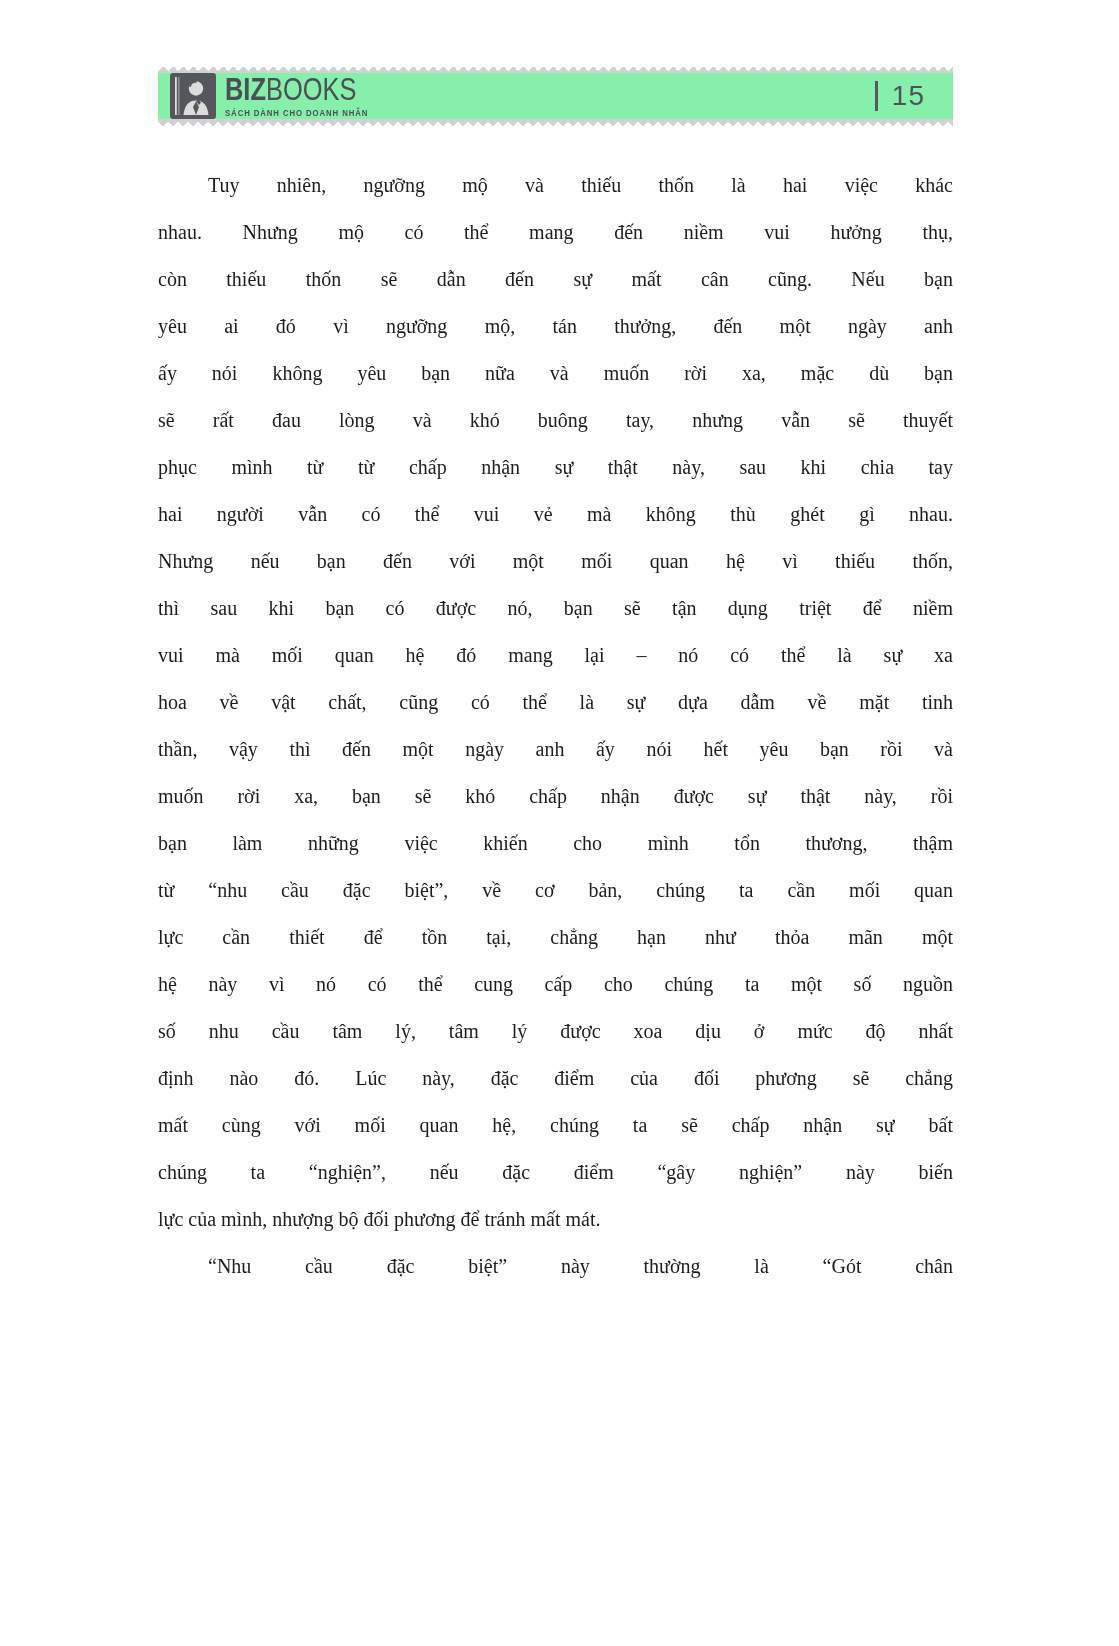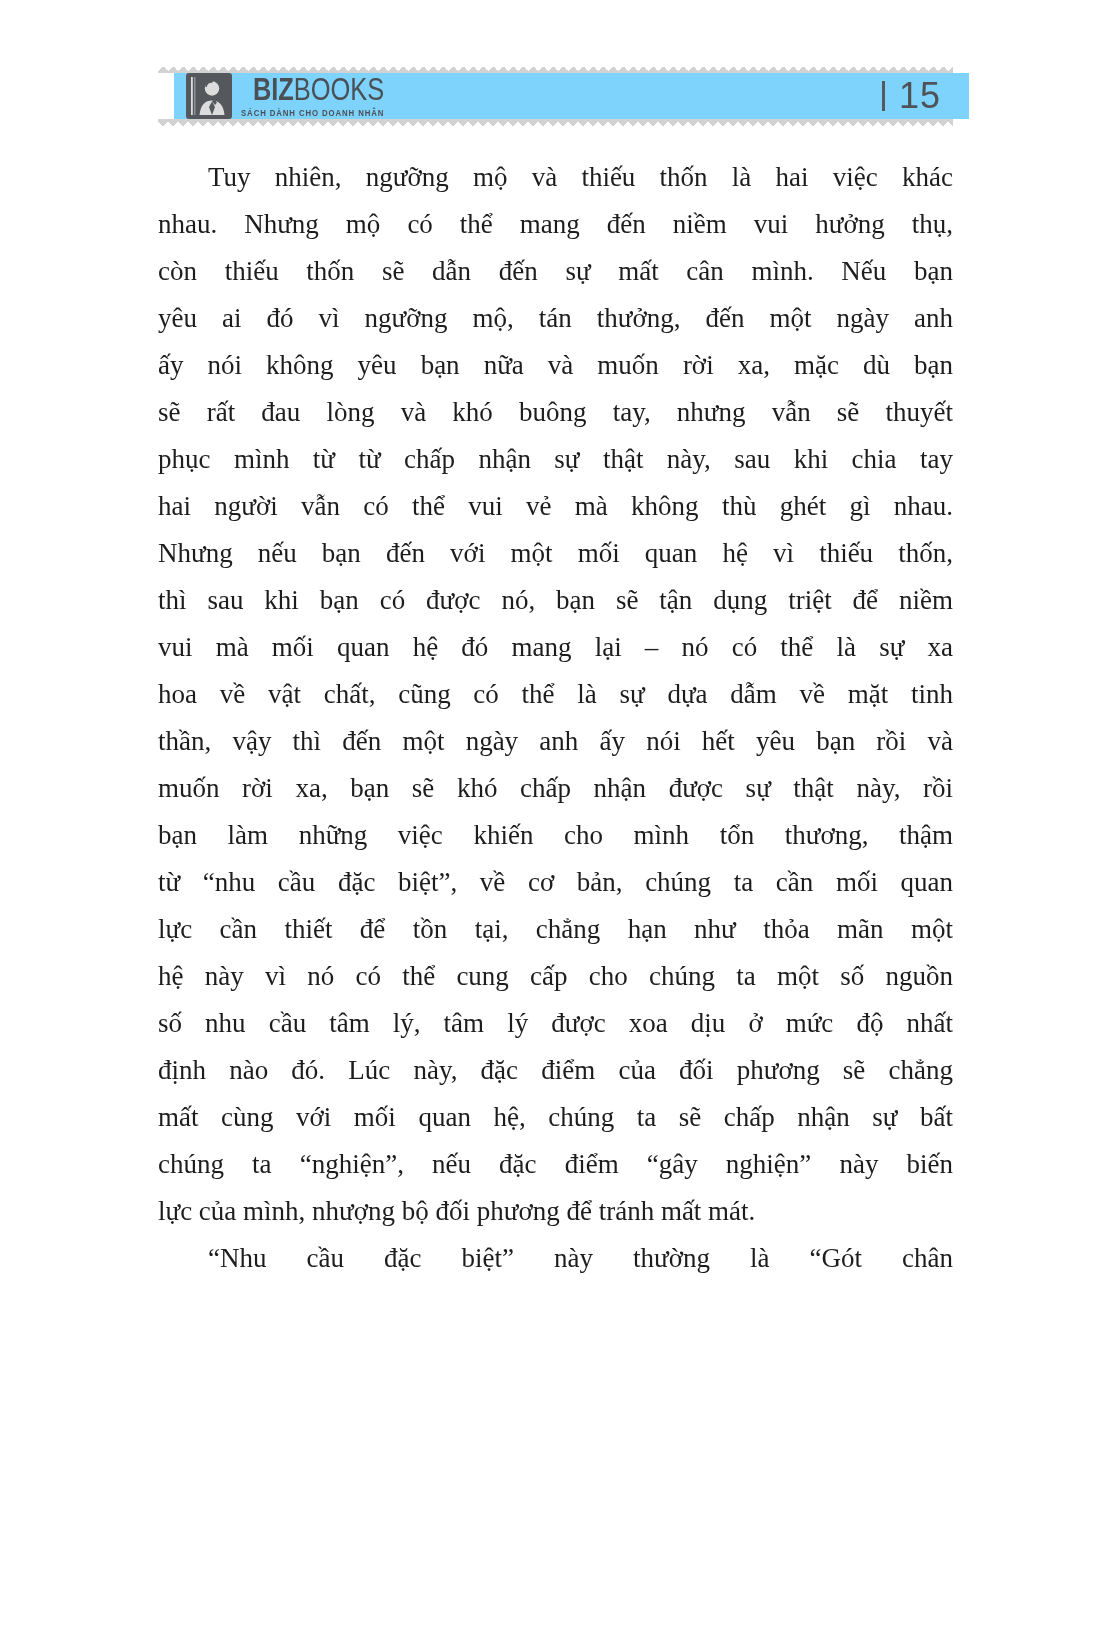--- a/index.html
+++ b/index.html
@@ -10,24 +10,24 @@
     overflow:hidden;
     font-family:"Liberation Serif","DejaVu Serif",serif;
   }
 
   
   .header-wrap{position:absolute;left:158px;top:66px;width:795px;height:60px;}
   .saw{position:absolute;left:0;width:100%;height:7px;background-size:10px 7px;background-repeat:repeat-x;}
   .saw-top{top:0;background-image:conic-gradient(from 135deg at 50% 0%, #d2d2d2 90deg, transparent 0);}
   .saw-bottom{bottom:0;background-image:conic-gradient(from -45deg at 50% 100%, #d2d2d2 90deg, transparent 0);}
   .header-bar{
-    position:absolute;left:16px;top:7px;width:100%;height:46px;
-    background:#7dd3fc;
+    position:absolute;left:0;top:7px;width:100%;height:46px;
+    background:#86efac;
     display:flex;align-items:center;justify-content:space-between;
-    padding:0 28px 0 12px;box-sizing:border-box;text-align:right;
+    padding:0 28px 0 12px;box-sizing:border-box;
   }
   .brand{display:flex;align-items:center;gap:9px;height:46px;}
   .logo-mark{width:46px;height:46px;flex:0 0 auto;display:block;}
   .brand-text{display:flex;flex-direction:column;justify-content:center;transform:scaleX(.82);transform-origin:left center;}
   .wordmark{
     font-family:"Liberation Sans","DejaVu Sans",sans-serif;
     font-size:31px;line-height:30px;color:#4b5055;letter-spacing:0;white-space:nowrap;
   }
   .wordmark .bold{font-weight:700;}
   .wordmark .light{font-weight:400;}
@@ -35,27 +35,27 @@
     font-family:"Liberation Sans","DejaVu Sans",sans-serif;
     font-size:9.5px;font-weight:700;letter-spacing:1.1px;color:#4b5055;
     margin-top:2px;white-space:nowrap;
   }
   .pagenum{
     display:flex;align-items:center;gap:14px;
     font-family:"Liberation Sans","DejaVu Sans",sans-serif;
     color:#4f5357;
   }
   .pagenum .sep{width:3px;height:30px;background:#55595d;}
-  .pagenum .num{font-size:36px;font-weight:400;letter-spacing:1px;line-height:1;}
+  .pagenum .num{font-size:28px;font-weight:400;letter-spacing:1px;line-height:1;}
 
   
   .body-text{
-    position:absolute;left:158px;top:154px;width:795px;
+    position:absolute;left:158px;top:162px;width:795px;
     color:#1d1d1d;
-    font-size:27px;line-height:47px;
+    font-size:20px;line-height:47px;
   }
   .para{margin:0;}
   .para-2{}
   .tline{
     text-align:justify;
     text-align-last:justify;
     height:47px;overflow:visible;white-space:nowrap;
   }
   .tline.justwrap{white-space:normal;}
   .tline.first{text-indent:50px;}
@@ -90,21 +90,21 @@
         <span class="num">15</span>
       </div>
     </div>
     <div class="saw saw-bottom"></div>
   </div>
 
   <main class="body-text">
     <div class="para para-1">
       <div class="tline justwrap first">Tuy nhiên, ngưỡng mộ và thiếu thốn là hai việc khác</div>
       <div class="tline justwrap">nhau. Nhưng mộ có thể mang đến niềm vui hưởng thụ,</div>
-      <div class="tline justwrap">còn thiếu thốn sẽ dẫn đến sự mất cân mình. Nếu bạn</div>
+      <div class="tline justwrap">còn thiếu thốn sẽ dẫn đến sự mất cân cũng. Nếu bạn</div>
       <div class="tline justwrap">yêu ai đó vì ngưỡng mộ, tán thưởng, đến một ngày anh</div>
       <div class="tline justwrap">ấy nói không yêu bạn nữa và muốn rời xa, mặc dù bạn</div>
       <div class="tline justwrap">sẽ rất đau lòng và khó buông tay, nhưng vẫn sẽ thuyết</div>
       <div class="tline justwrap">phục mình từ từ chấp nhận sự thật này, sau khi chia tay</div>
       <div class="tline justwrap">hai người vẫn có thể vui vẻ mà không thù ghét gì nhau.</div>
       <div class="tline justwrap">Nhưng nếu bạn đến với một mối quan hệ vì thiếu thốn,</div>
       <div class="tline justwrap">thì sau khi bạn có được nó, bạn sẽ tận dụng triệt để niềm</div>
       <div class="tline justwrap">vui mà mối quan hệ đó mang lại – nó có thể là sự xa</div>
       <div class="tline justwrap">hoa về vật chất, cũng có thể là sự dựa dẫm về mặt tinh</div>
       <div class="tline justwrap">thần, vậy thì đến một ngày anh ấy nói hết yêu bạn rồi và</div>

